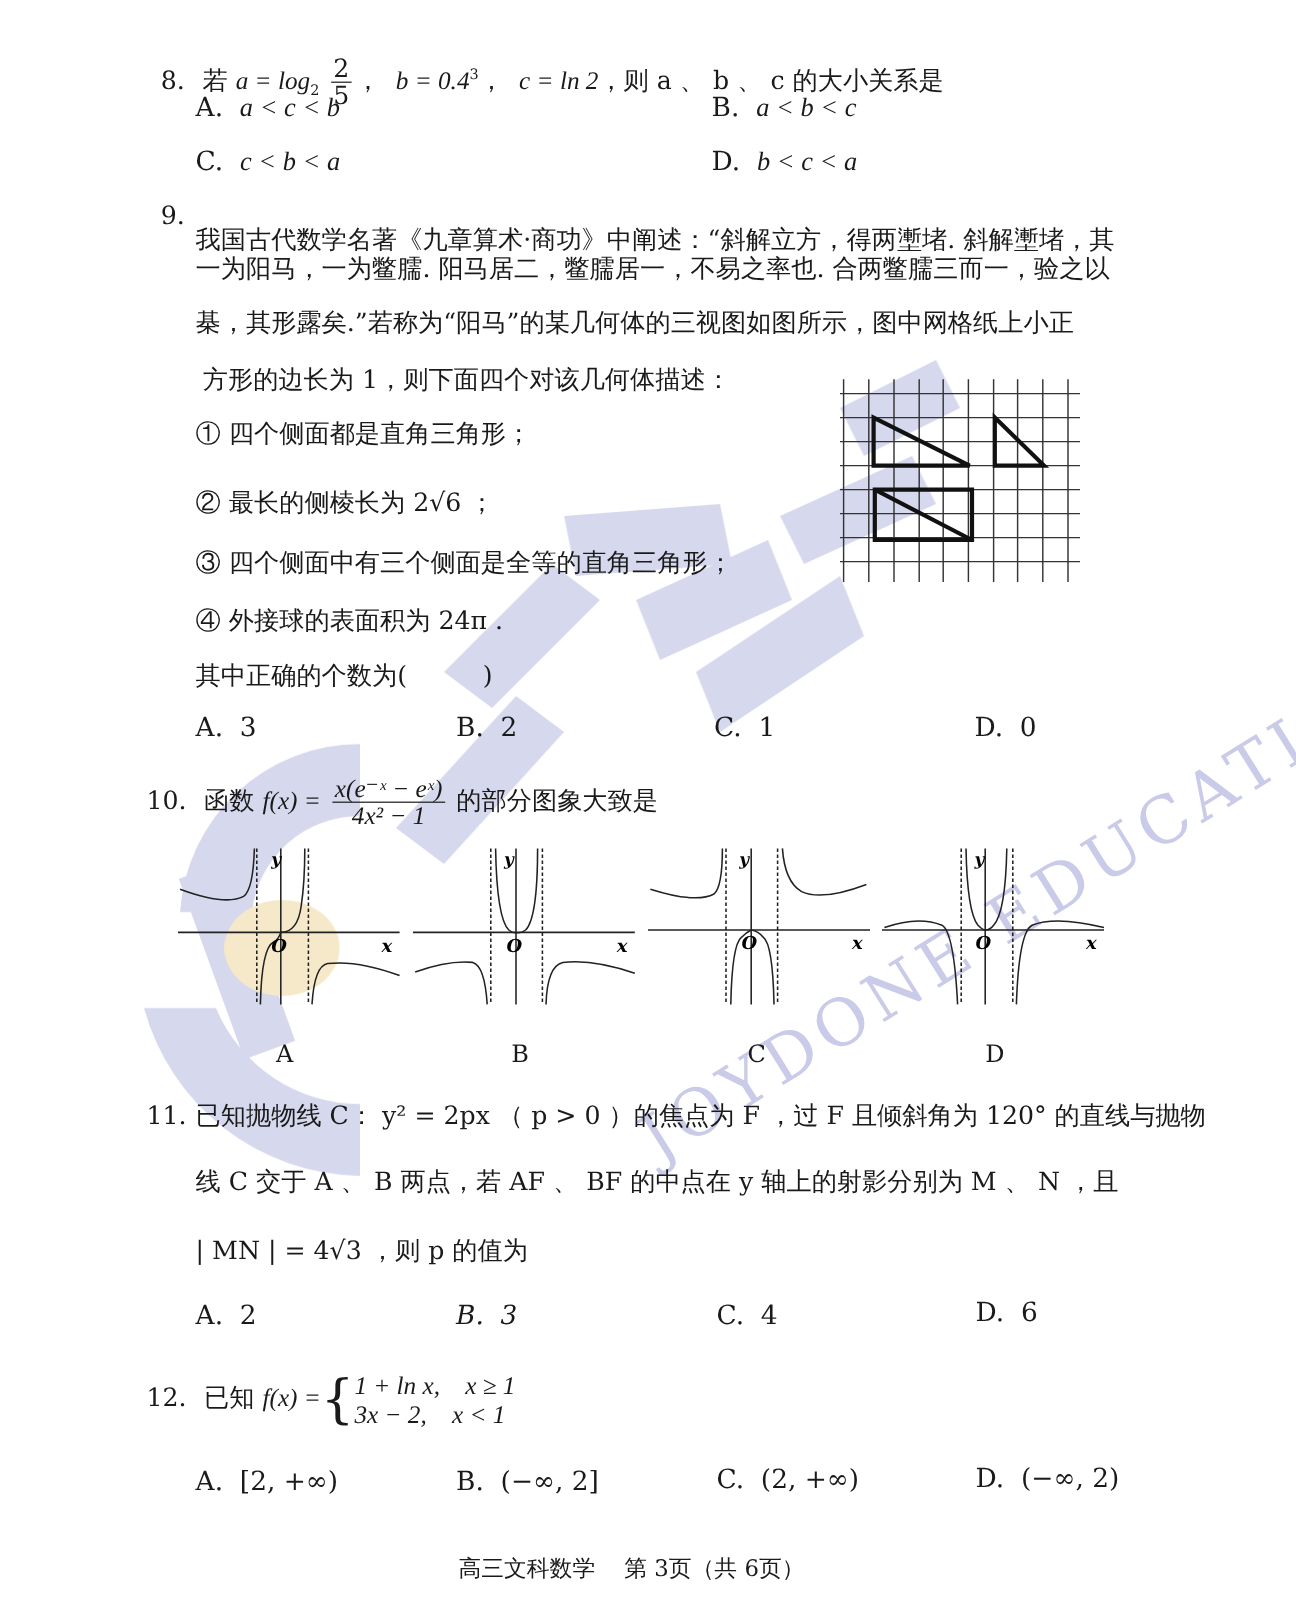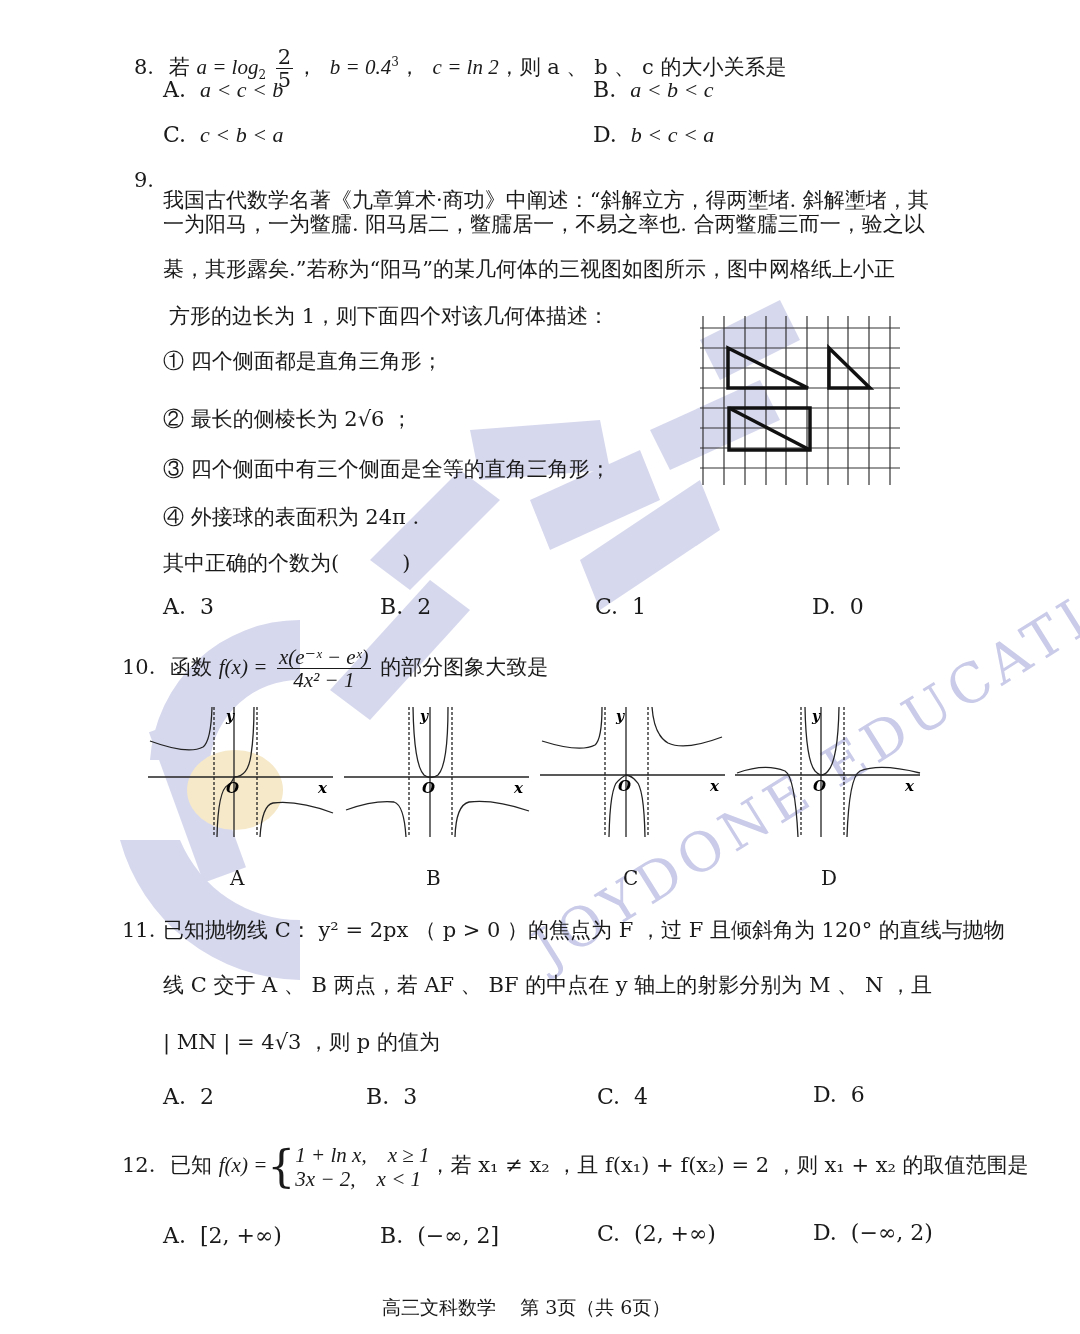--- a/index.html
+++ b/index.html
@@ -180,28 +180,28 @@
 <div class="graph-label" style="left:230px;top:866px;">A</div>
 <div class="graph-label" style="left:426px;top:866px;">B</div>
 <div class="graph-label" style="left:623px;top:866px;">C</div>
 <div class="graph-label" style="left:821px;top:866px;">D</div>
 
 <div class="line" style="left:122px;top:916px;">11.</div>
 <div class="line" style="left:163px;top:916px;">已知抛物线 C： y² = 2px （ p &gt; 0 ）的焦点为 F ，过 F 且倾斜角为 120° 的直线与抛物</div>
 <div class="line" style="left:163px;top:971px;">线 C 交于 A 、 B 两点，若 AF 、 BF 的中点在 y 轴上的射影分别为 M 、 N ，且</div>
 <div class="line" style="left:163px;top:1028px;">| MN | = 4√3 ，则 p 的值为</div>
 <div class="opt" style="left:163px;top:1083px;"><span>A.</span>&nbsp;&nbsp;<span>2</span></div>
-<div class="opt" style="left:366px;top:1083px;"><span>B.</span>&nbsp;&nbsp;<span>3</span></div>
+<div class="opt" style="left:380px;top:1083px;font-style:italic;"><span>B.</span>&nbsp;&nbsp;<span>3</span></div>
 <div class="opt" style="left:597px;top:1083px;"><span>C.</span>&nbsp;&nbsp;<span>4</span></div>
 <div class="opt" style="left:813px;top:1081px;"><span>D.</span>&nbsp;&nbsp;<span>6</span></div>
 
 <div class="line" style="left:122px;top:1140px;line-height:50px;">
   <span>12.</span>
   <span style="margin-left:8px;">已知</span>
-  <span class="it">f(x) =</span><span class="piece">{</span><span class="cases it"><span style="display:block;">1 + ln x,　x ≥ 1</span><span style="display:block;">3x − 2,　x &lt; 1</span></span><span>，若 x₁ ≠ x₂ ，且 f(x₁) + f(x₂) = 2 ，则 x₁ + x₂ 的取值范围是</span>
+  <span class="it">f(x) =</span><span class="piece">{</span><span class="cases it"><span style="display:block;">1 + ln x,　x ≥ 1</span><span style="display:block;">3x − 2,　x &lt; 1</span></span>
 </div>
 <div class="opt" style="left:163px;top:1222px;"><span>A.</span>&nbsp;&nbsp;<span>[2, +∞)</span></div>
 <div class="opt" style="left:380px;top:1222px;"><span>B.</span>&nbsp;&nbsp;<span>(−∞, 2]</span></div>
 <div class="opt" style="left:597px;top:1220px;"><span>C.</span>&nbsp;&nbsp;<span>(2, +∞)</span></div>
 <div class="opt" style="left:813px;top:1219px;"><span>D.</span>&nbsp;&nbsp;<span>(−∞, 2)</span></div>
 
 <div class="line" style="left:382px;top:1293px;font-size:19px;text-align:center;">
   <span>高三文科数学</span>&nbsp;&nbsp;&nbsp;&nbsp;<span>第 3页（共 6页）</span>
 </div>
 

